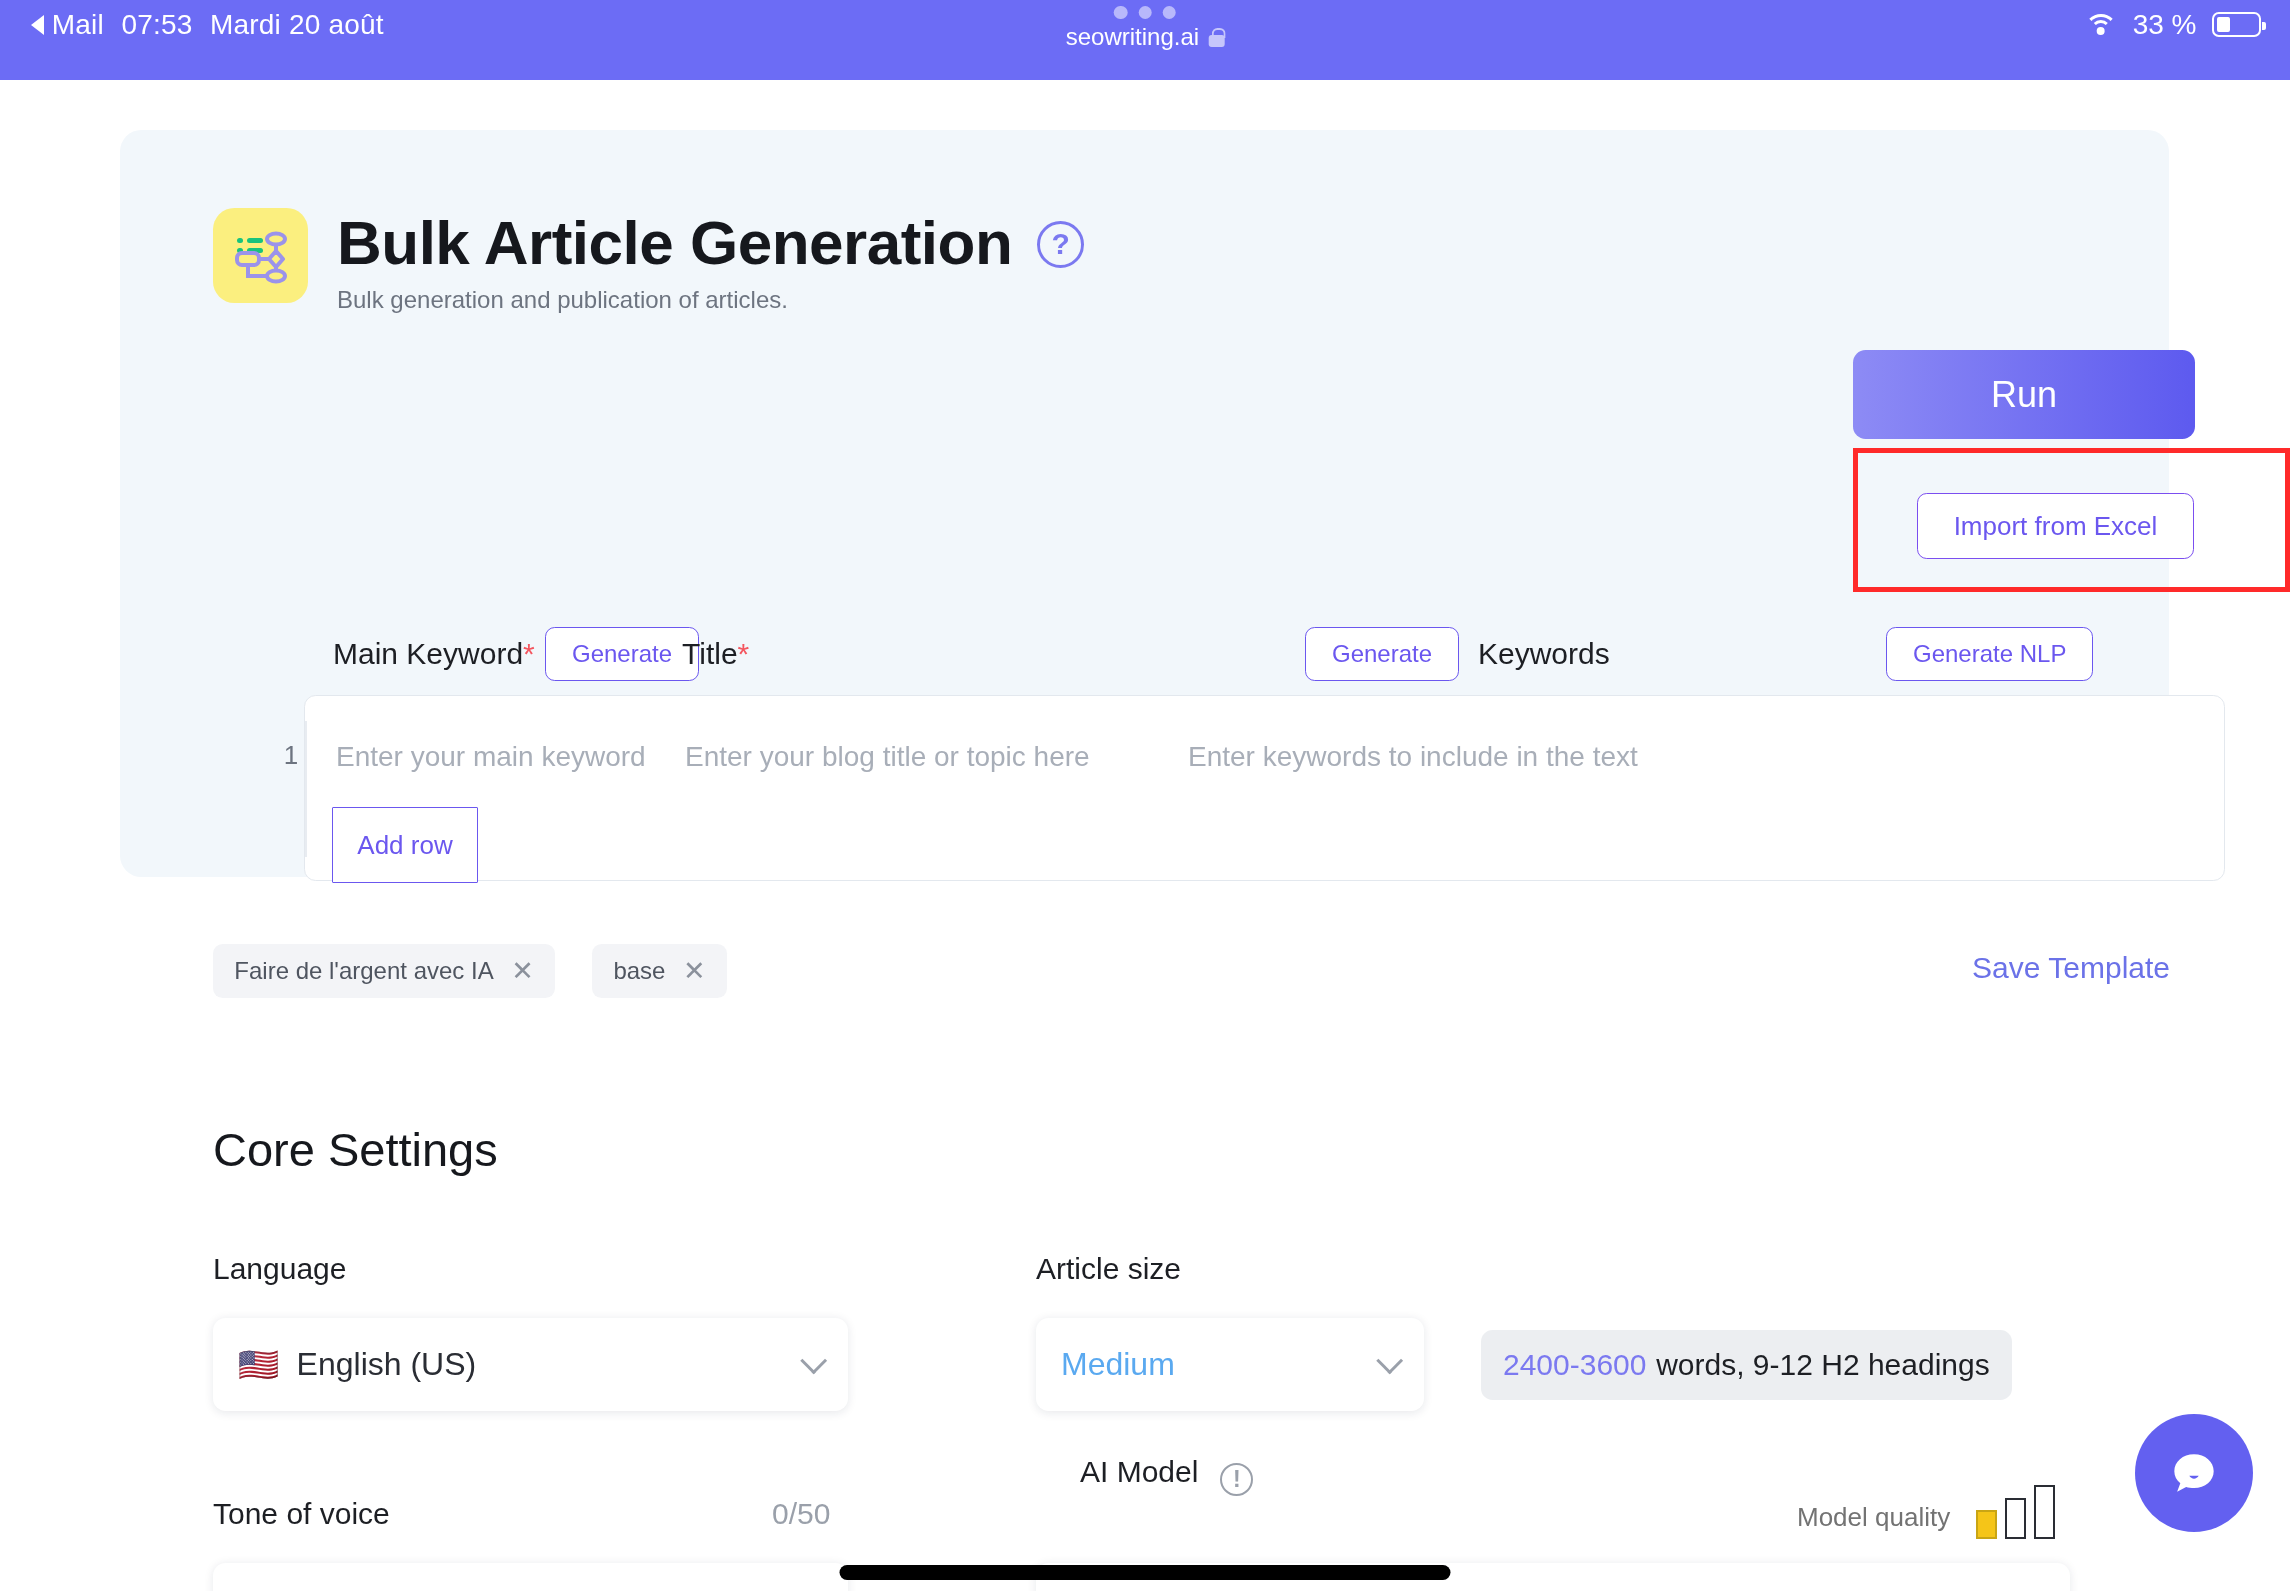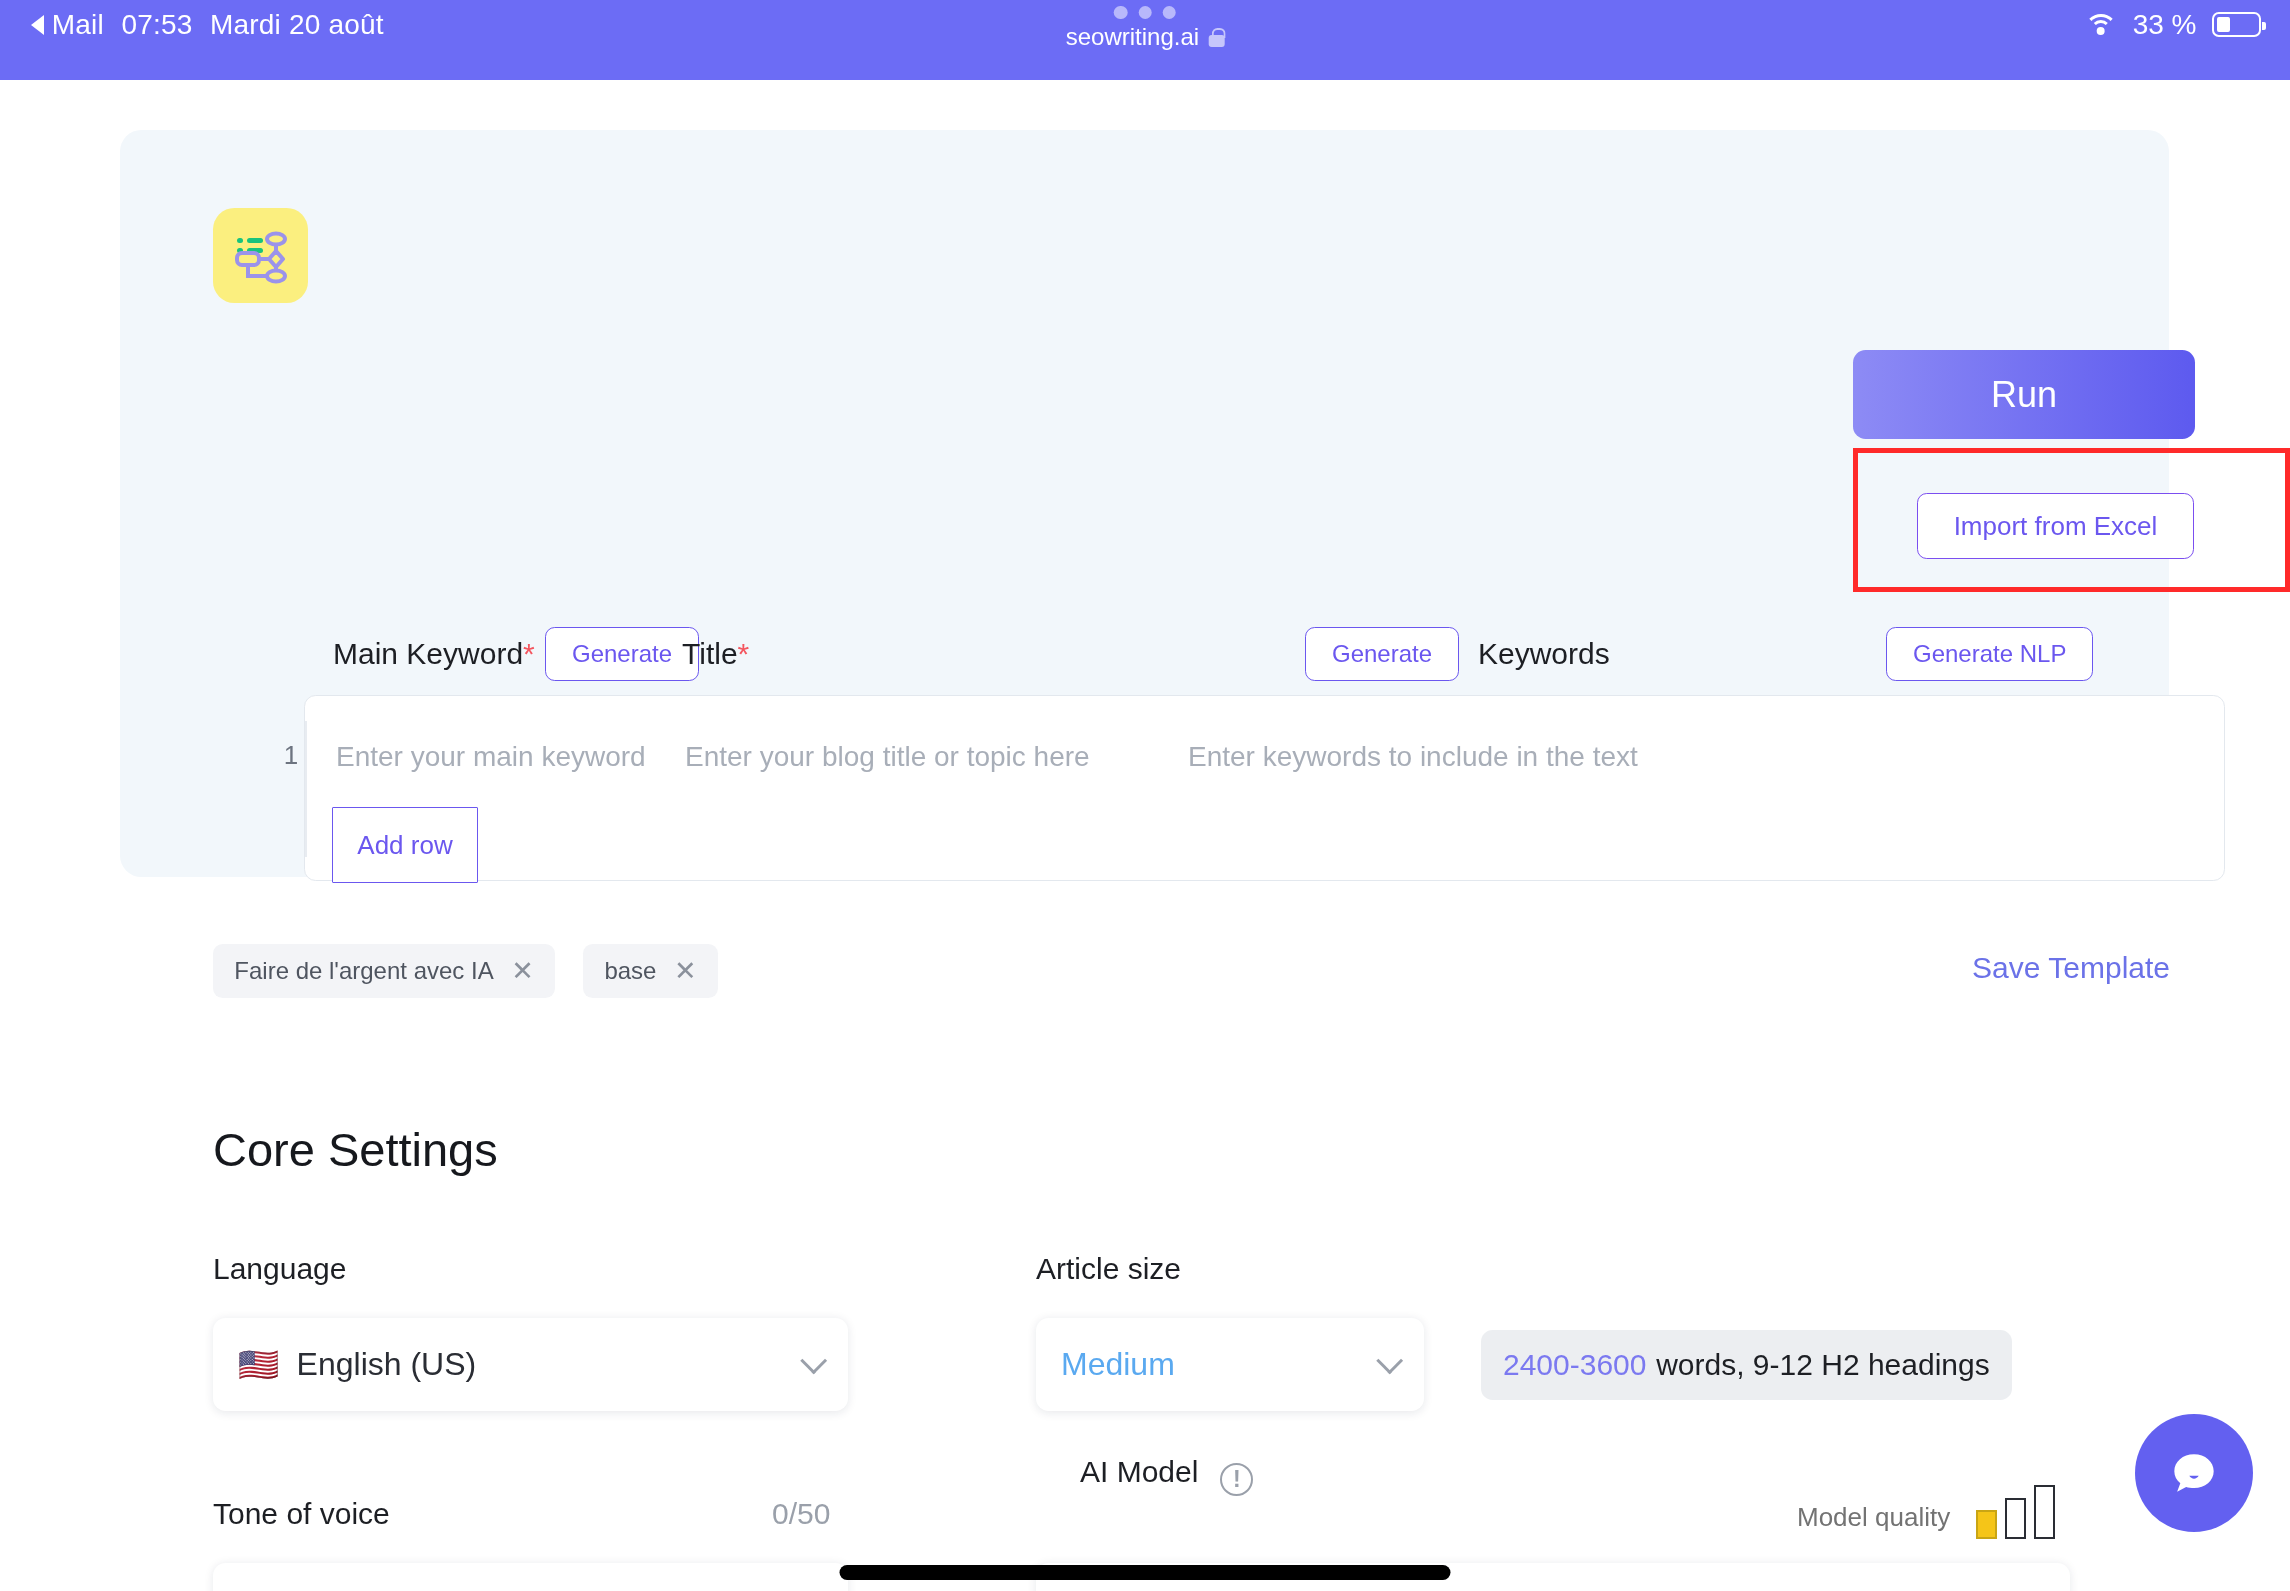--- a/index.html
+++ b/index.html
@@ -140,21 +140,21 @@
   .row-num { position: absolute; left: -21.3px; top: 44px; font-size: 26px; color: #6d7480; }
   .row-divider { position: absolute; left: 0px; top: 25px; width: 1.9px; height: 136px; background: #e8ecf1; }
   .ph { position: absolute; top: 45px; font-size: 28px; color: #a8aeb8; }
   .add-row {
     position: absolute; left: 27px; top: 111px;
     width: 146px; height: 76px; border-radius: 1px;
     border: 1.9px solid #6b57ef; background: #ffffff; color: #6b57ef;
     font-size: 26px; display: flex; align-items: center; justify-content: center; cursor: pointer;
   }
 
-  .tags-row { position: absolute; left: 213px; top: 864px; display: flex; align-items: center; gap: 28px; }
+  .tags-row { position: absolute; left: 213px; top: 864px; display: flex; align-items: center; gap: 37px; }
   .tag {
     height: 54px; border-radius: 9.7px; background: #f3f4f7;
     display: flex; align-items: center; gap: 17.5px; padding: 0 21.3px;
     font-size: 24px; color: #4f5560;
   }
   .tag-x { font-size: 27px; color: #8b919c; cursor: pointer; line-height: 1; }
   .save-template {
     position: absolute; right: 120px; top: 871px;
     font-size: 30px; color: #6b72e8; text-decoration: none; cursor: pointer;
   }
@@ -263,20 +263,27 @@
           <ellipse cx="47" cy="15" rx="9" ry="5.5" fill="none" stroke="#9b93ea" stroke-width="4"></ellipse>
           <ellipse cx="47" cy="52" rx="9" ry="5.5" fill="none" stroke="#9b93ea" stroke-width="4"></ellipse>
           <rect x="8" y="29" width="22" height="12" rx="5" fill="none" stroke="#9b93ea" stroke-width="4"></rect>
           <path d="M47 20.5 L47 27" stroke="#9b93ea" stroke-width="4"></path>
           <path d="M47 27 L54 35 L47 43 L40 35 Z" fill="none" stroke="#9b93ea" stroke-width="4" stroke-linejoin="round"></path>
           <path d="M47 43 L47 46.5" stroke="#9b93ea" stroke-width="4"></path>
           <path d="M30 35 L40 35" stroke="#9b93ea" stroke-width="4"></path>
           <path d="M19 41 L19 52 L38 52" stroke="#9b93ea" stroke-width="4" fill="none"></path>
         </svg>
       </div>
+      <div class="title-wrap">
+        <div class="title-row">
+          <h1>Bulk Article Generation</h1>
+          <span class="help-icon">?</span>
+        </div>
+        <div class="subtitle">Bulk generation and publication of articles.</div>
+      </div>
     </div>
 
 
     <button class="run-btn">Run</button>
     <div class="import-highlight"></div>
     <button class="import-btn">Import from Excel</button>
 
     <div class="labels-row">
       <span class="lbl" style="left:0"><span>Main Keyword</span><span class="req">*</span></span>
       <span class="pill" style="left:212px">Generate</span>

